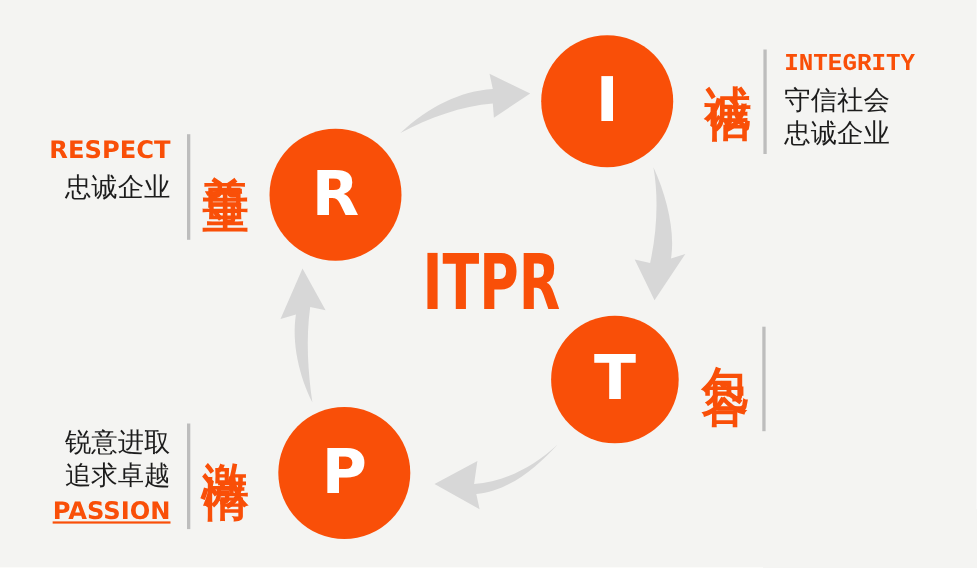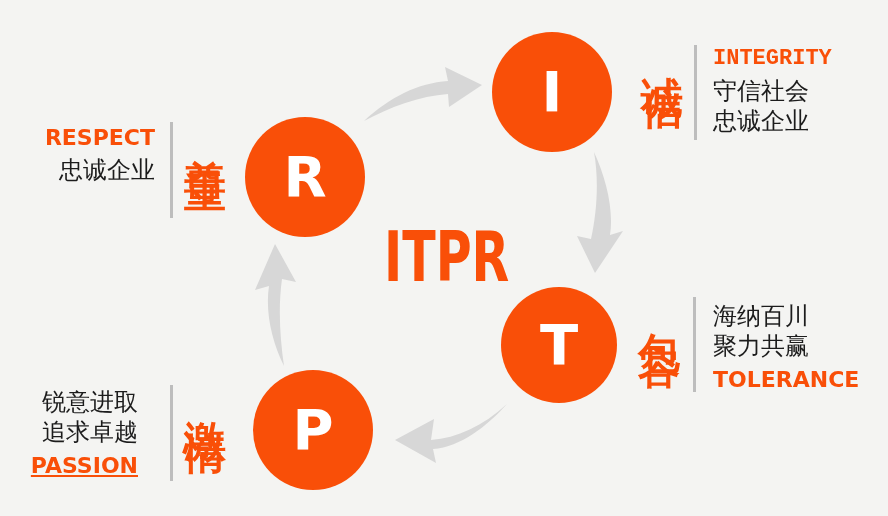--- a/index.html
+++ b/index.html
@@ -26,21 +26,21 @@
   .vtext-p{left:184px;top:387px;}
   .divider{position:absolute;width:3px;background:#BDBDBD;}
   .divider-i{left:694px;top:45px;height:95px;}
   .divider-t{left:693px;top:297px;height:95px;}
   .divider-r{left:170px;top:122px;height:96px;}
   .divider-p{left:170px;top:385px;height:96px;}
   .tblock{position:absolute;}
   .tblock-i{left:713px;top:45px;text-align:left;}
   .tblock-t{left:713px;top:301px;text-align:left;}
   .tblock-r{left:28px;width:127px;top:124px;text-align:right;}
-  .tblock-p{left:11px;width:127px;top:387px;text-align:right;}
+  .tblock-p{left:28px;width:127px;top:387px;text-align:right;}
   .en{color:#F94F08;font-weight:bold;font-size:22px;line-height:28px;}
   .cnline{color:#1C1C1C;font-weight:500;font-size:24px;line-height:30px;}
   .tblock-i .en{margin-bottom:3px;font-family:Liberation Mono, monospace;}
   .tblock-t .en{margin-top:5px;}
   .tblock-r .en{margin-bottom:3px;}
   .tblock-p .en{margin-top:5px;text-decoration:underline;}
   .title{
     position:absolute;left:384px;top:222px;color:#F94F08;font-weight:bold;
     font-size:70px;line-height:1;transform:scaleX(0.7);transform-origin:left center;
     white-space:nowrap;
@@ -77,25 +77,20 @@
     <div class="en">INTEGRITY</div>
     <div class="cnline">守信社会</div>
     <div class="cnline">忠诚企业</div>
   </div>
 
   <div class="circle circle-t">
     <span>T</span>
   </div>
   <div class="vtext vtext-t">包容</div>
   <div class="divider divider-t"></div>
-  <div class="tblock tblock-t">
-    <div class="cnline">海纳百川</div>
-    <div class="cnline">聚力共赢</div>
-    <div class="en">TOLERANCE</div>
-  </div>
 
   <div class="circle circle-p">
     <span>P</span>
   </div>
   <div class="vtext vtext-p">激情</div>
   <div class="divider divider-p"></div>
   <div class="tblock tblock-p">
     <div class="cnline">锐意进取</div>
     <div class="cnline">追求卓越</div>
     <div class="en">PASSION</div>

